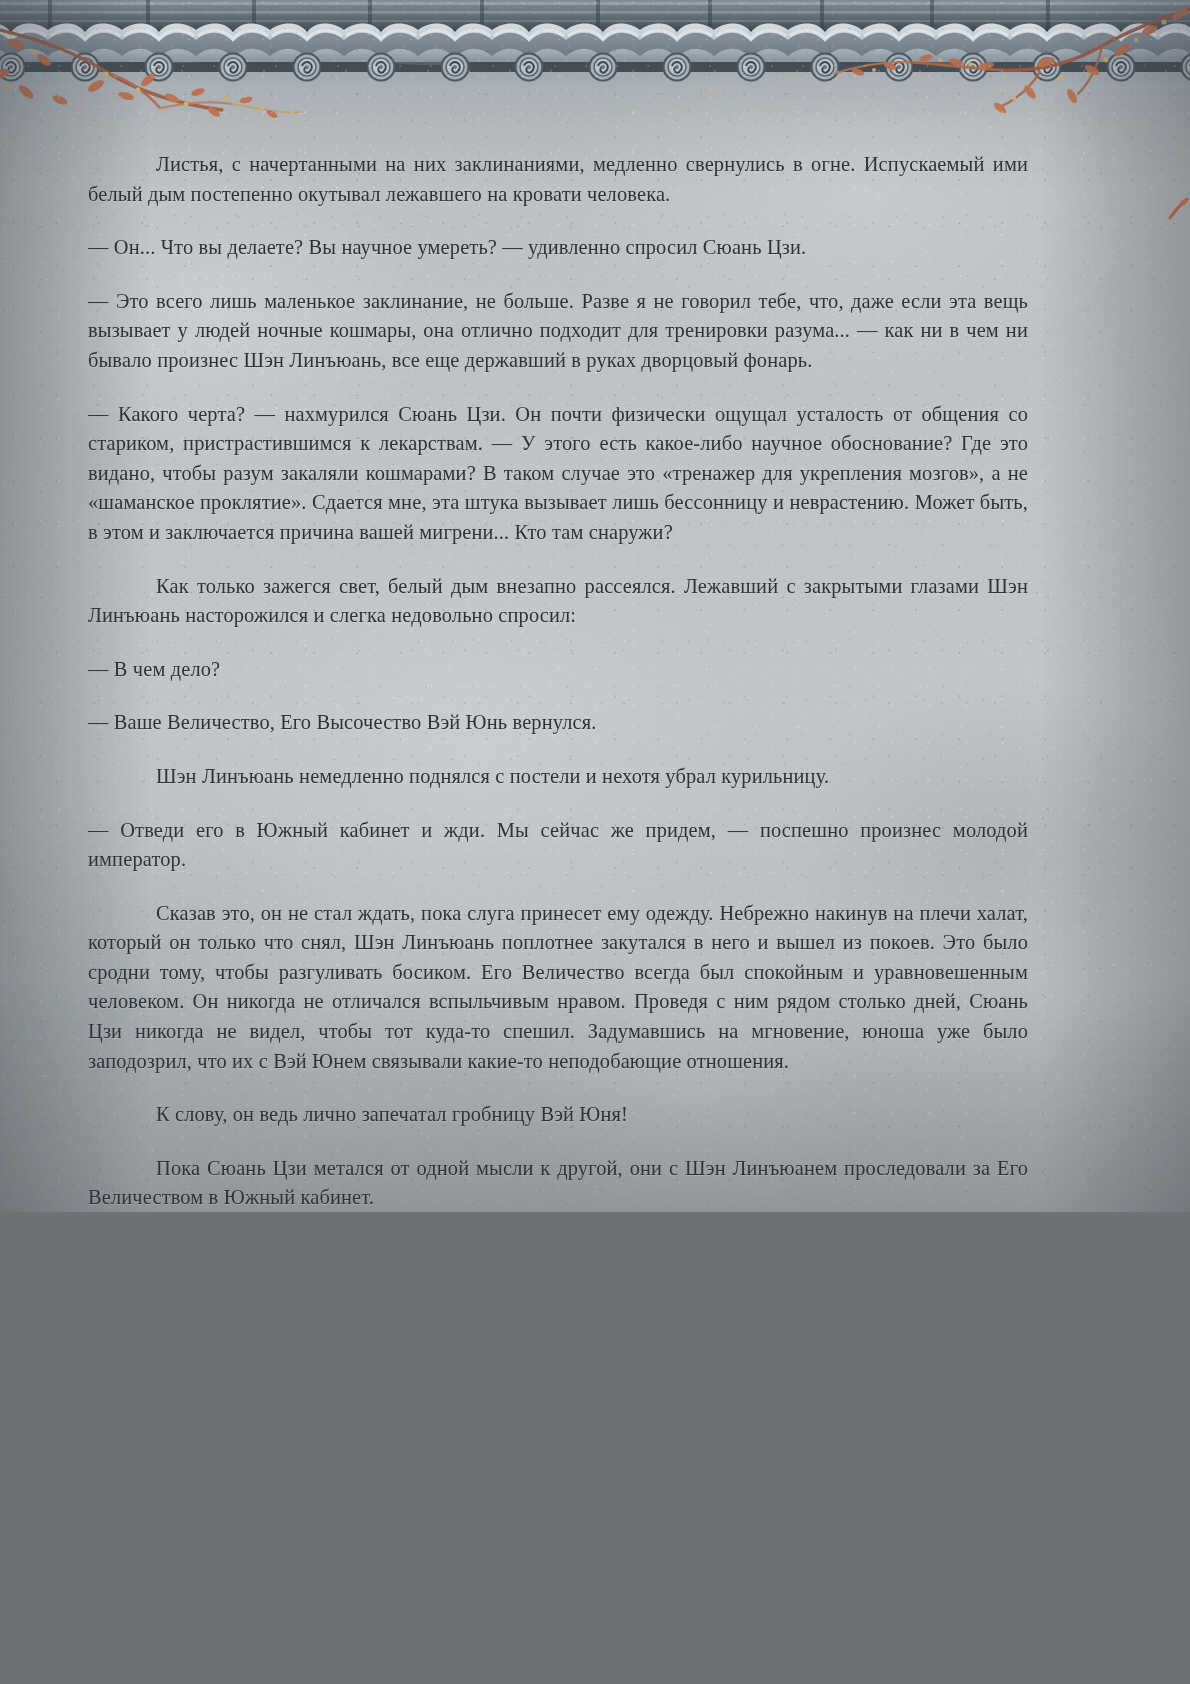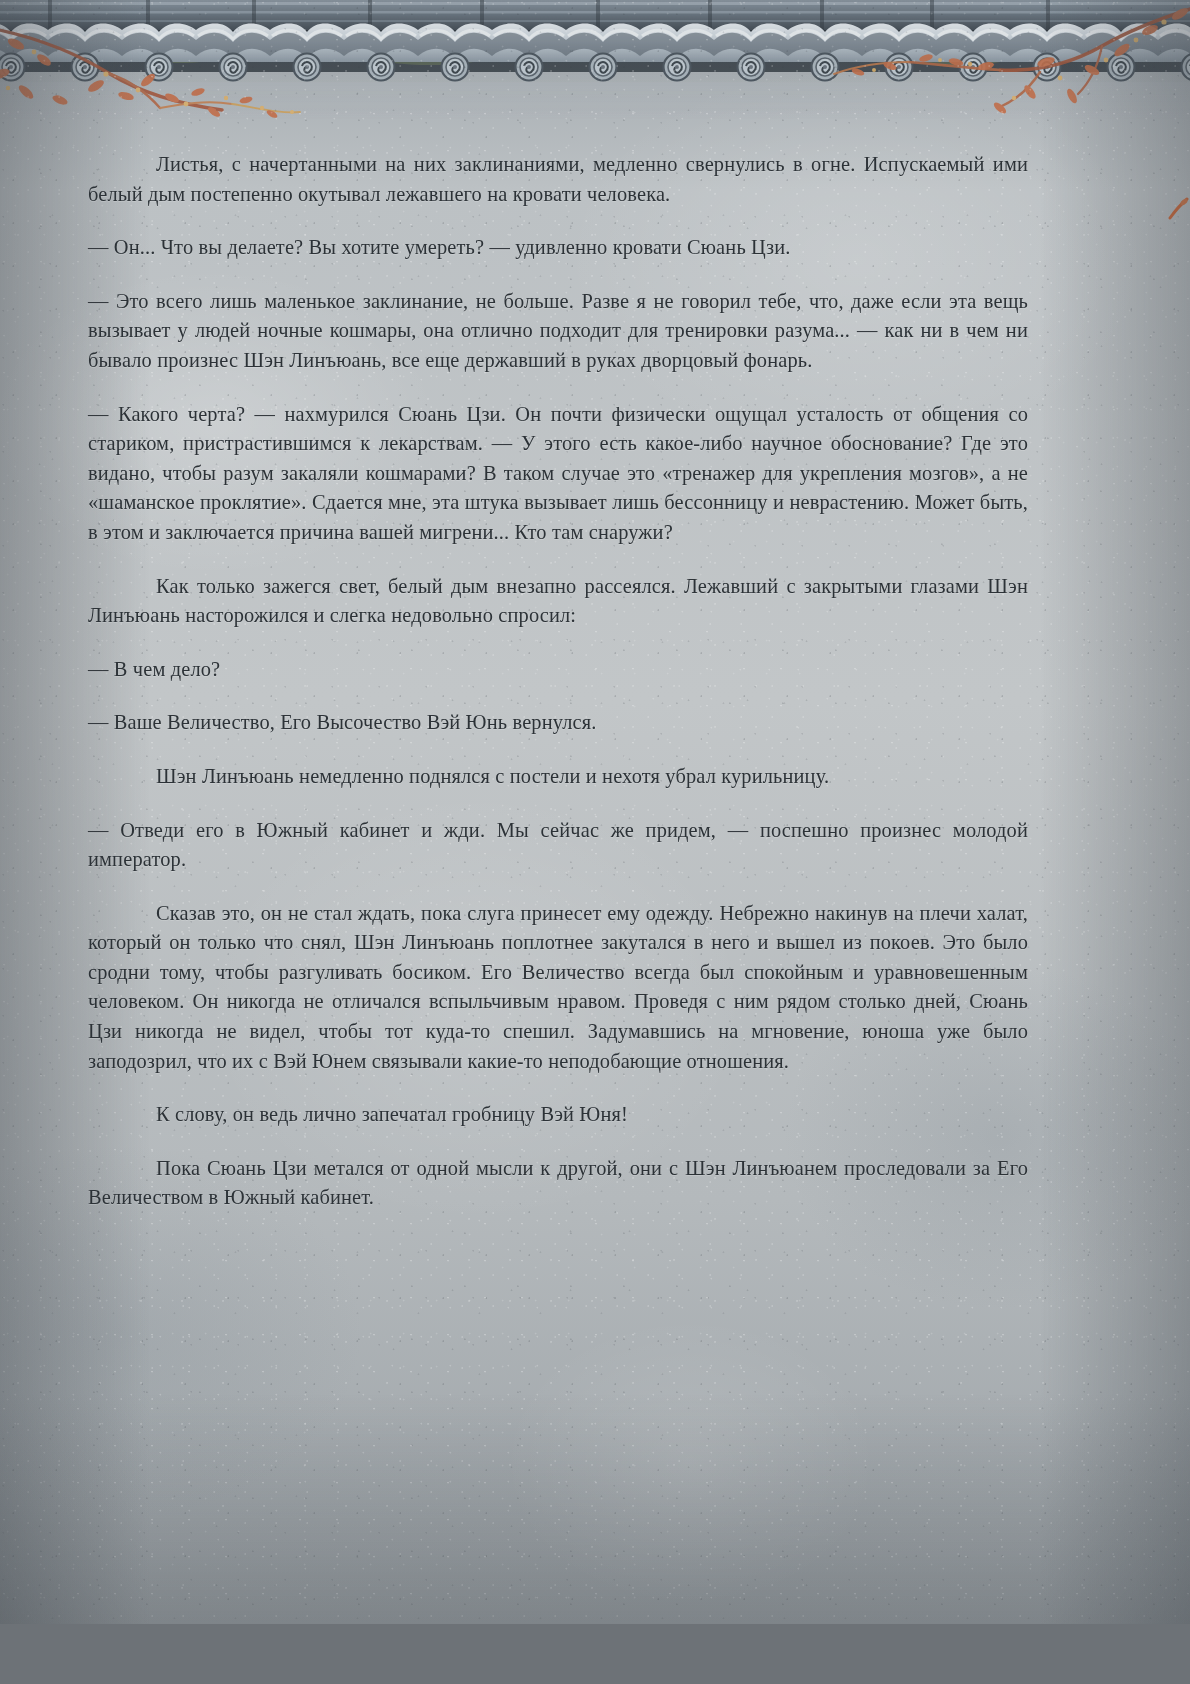--- a/index.html
+++ b/index.html
@@ -7,21 +7,21 @@
     padding: 0;
     background: #6d7277;
   }
   body {
     font-family: "Liberation Serif", "DejaVu Serif", serif;
   }
 
   #page {
     position: relative;
     width: 1190px;
-    height: 1624px;
+    height: 1212px;
     overflow: hidden;
     background-color: #b7bcc0;
     background-image:
       
       radial-gradient(ellipse 320px 220px at 18% 26%, rgba(255,255,255,0.20), rgba(255,255,255,0) 70%),
       radial-gradient(ellipse 420px 280px at 72% 16%, rgba(255,255,255,0.16), rgba(255,255,255,0) 70%),
       radial-gradient(ellipse 380px 300px at 40% 62%, rgba(255,255,255,0.14), rgba(255,255,255,0) 72%),
       radial-gradient(ellipse 300px 240px at 84% 70%, rgba(120,130,138,0.22), rgba(120,130,138,0) 72%),
       radial-gradient(ellipse 340px 260px at 10% 82%, rgba(120,130,138,0.20), rgba(120,130,138,0) 72%),
       radial-gradient(ellipse 260px 200px at 58% 90%, rgba(255,255,255,0.12), rgba(255,255,255,0) 72%),
@@ -262,21 +262,21 @@
   <svg id="accent-fragment" style="position:absolute; left:1168px; top:196px; width:22px; height:26px;" viewBox="0 0 22 26" xmlns="http://www.w3.org/2000/svg" aria-hidden="true">
     <path d="M2,22 C7,15 12,9 19,3" fill="none" stroke="#cf6a3c" stroke-width="3" stroke-linecap="round"></path>
     <ellipse cx="16" cy="6" rx="4" ry="2.4" transform="rotate(-40 16 6)" fill="#d4784a"></ellipse>
   </svg>
 
   <div id="grain"></div>
   <div id="vignette"></div>
 
   <article id="article">
     <p class="indent">Листья, с начертанными на них заклинаниями, медленно свернулись в огне. Испускаемый ими белый дым постепенно окутывал лежавшего на кровати человека.</p>
-    <p class="dialogue">— Он... Что вы делаете? Вы хотите умереть? — удивленно кровати Сюань Цзи.</p>
+    <p class="dialogue">— Он... Что вы делаете? Вы научное умереть? — удивленно спросил Сюань Цзи.</p>
     <p class="dialogue">— Это всего лишь маленькое заклинание, не больше. Разве я не говорил тебе, что, даже если эта вещь вызывает у людей ночные кошмары, она отлично подходит для тренировки разума...  — как ни в чем ни бывало произнес Шэн Линъюань, все еще державший в руках дворцовый фонарь.</p>
     <p class="dialogue">— Какого черта? — нахмурился Сюань Цзи. Он почти физически ощущал усталость от общения со стариком, пристрастившимся к лекарствам. — У этого есть какое-либо научное обоснование? Где это видано, чтобы разум закаляли кошмарами? В таком случае это «тренажер для укрепления мозгов», а не «шаманское проклятие». Сдается мне, эта штука вызывает лишь бессонницу и неврастению. Может быть, в этом и заключается причина вашей мигрени... Кто там снаружи?</p>
     <p class="indent">Как только зажегся свет, белый дым внезапно рассеялся. Лежавший с закрытыми глазами Шэн Линъюань насторожился и слегка недовольно спросил:</p>
     <p class="dialogue">— В чем дело?</p>
     <p class="dialogue">— Ваше Величество, Его Высочество Вэй Юнь вернулся.</p>
     <p class="indent">Шэн Линъюань немедленно поднялся с постели и нехотя убрал курильницу.</p>
     <p class="dialogue">— Отведи его в Южный кабинет и жди. Мы сейчас же придем, — поспешно произнес молодой император.</p>
     <p class="indent">Сказав это, он не стал ждать, пока слуга принесет ему одежду. Небрежно накинув на плечи халат, который он только что снял, Шэн Линъюань поплотнее закутался в него и вышел из покоев. Это было сродни тому, чтобы разгуливать босиком. Его Величество всегда был спокойным и уравновешенным человеком. Он никогда не отличался вспыльчивым нравом. Проведя с ним рядом столько дней, Сюань Цзи никогда не видел, чтобы тот куда-то спешил. Задумавшись на мгновение, юноша уже было заподозрил, что их с Вэй Юнем связывали какие-то неподобающие отношения.</p>
     <p class="indent">К слову, он ведь лично запечатал гробницу Вэй Юня!</p>
     <p class="indent">Пока Сюань Цзи метался от одной мысли к другой, они с Шэн Линъюанем проследовали за Его Величеством в Южный кабинет.</p>

